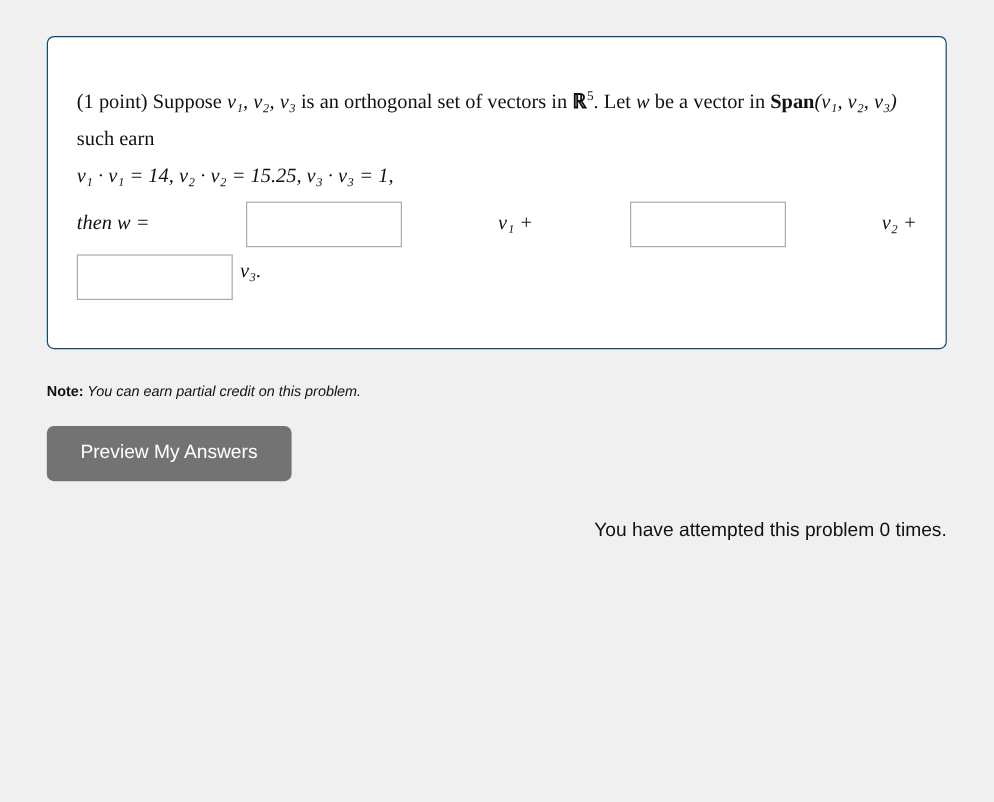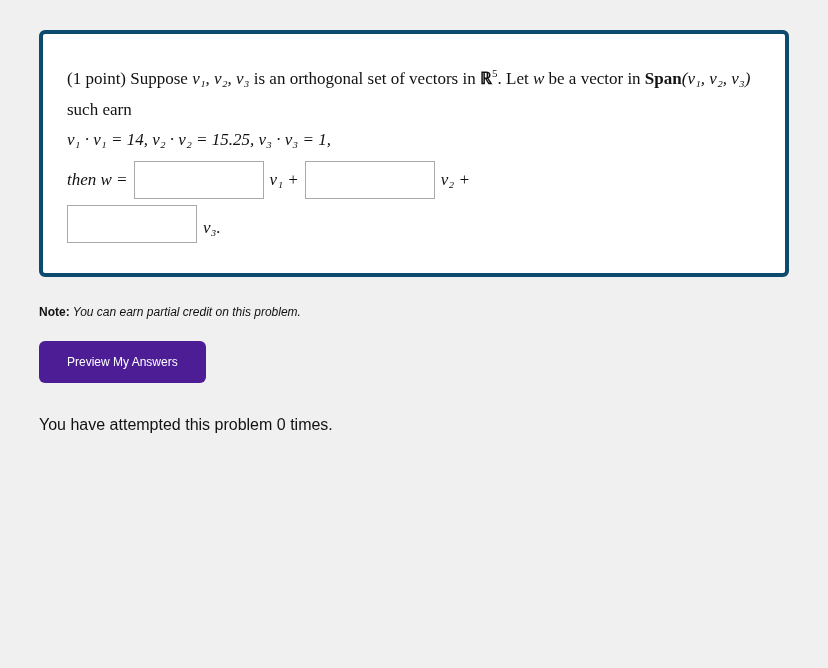--- a/index.html
+++ b/index.html
@@ -12,56 +12,57 @@
       width: 828px;
       min-height: 668px;
       display: flex;
       flex-direction: column;
       align-items: center;
       padding: 30px 40px;
     }
 
     .problem-box {
       background: #fff;
-      border: 4px solid #0c4a6e;
+      border: 1px solid #0c4a6e;
       border-radius: 6px;
-      padding: 30px 24px;
+      padding: 40px 24px;
       width: 750px;
       line-height: 1.7;
     }
 
     .problem-text {
       font-size: 17px;
     }
 
     .math-line {
       display: block;
       margin: 2px 0;
     }
 
     .answer-row {
       display: flex;
       align-items: center;
       flex-wrap: wrap;
       gap: 6px;
       margin-top: 6px;
+      justify-content: space-between;
     }
 
     .answer-input {
       border: 1px solid #aaa;
       width: 130px;
       height: 38px;
       font-size: 16px;
       padding: 4px 6px;
       font-family: Georgia, serif;
     }
 
     .answer-row2 {
       display: flex;
-      align-items: flex-end;
+      align-items: flex-start;
       gap: 6px;
       margin-top: 6px;
     }
 
     sup {
       font-size: 11px;
     }
 
     .note-section {
       width: 750px;
@@ -79,37 +80,38 @@
     }
 
     .button-row {
       width: 750px;
       display: flex;
       gap: 16px;
       margin-top: 22px;
     }
 
     .btn-dark {
-      background: #4c1d95;
+      background: #737373;
       color: #fff;
       border: none;
       border-radius: 6px;
       padding: 14px 28px;
-      font-size: 12px;
+      font-size: 16px;
       font-family: Arial, sans-serif;
       cursor: pointer;
     }
 
     .attempts-section {
       width: 750px;
       margin-top: 28px;
       font-family: Arial, sans-serif;
       font-size: 16px;
       line-height: 1.8;
       color: #111;
+      text-align: right;
     }
 
     
     .math {
       font-style: italic;
     }
 
     .bb-r {
       font-family: Georgia, serif;
       font-weight: bold;

